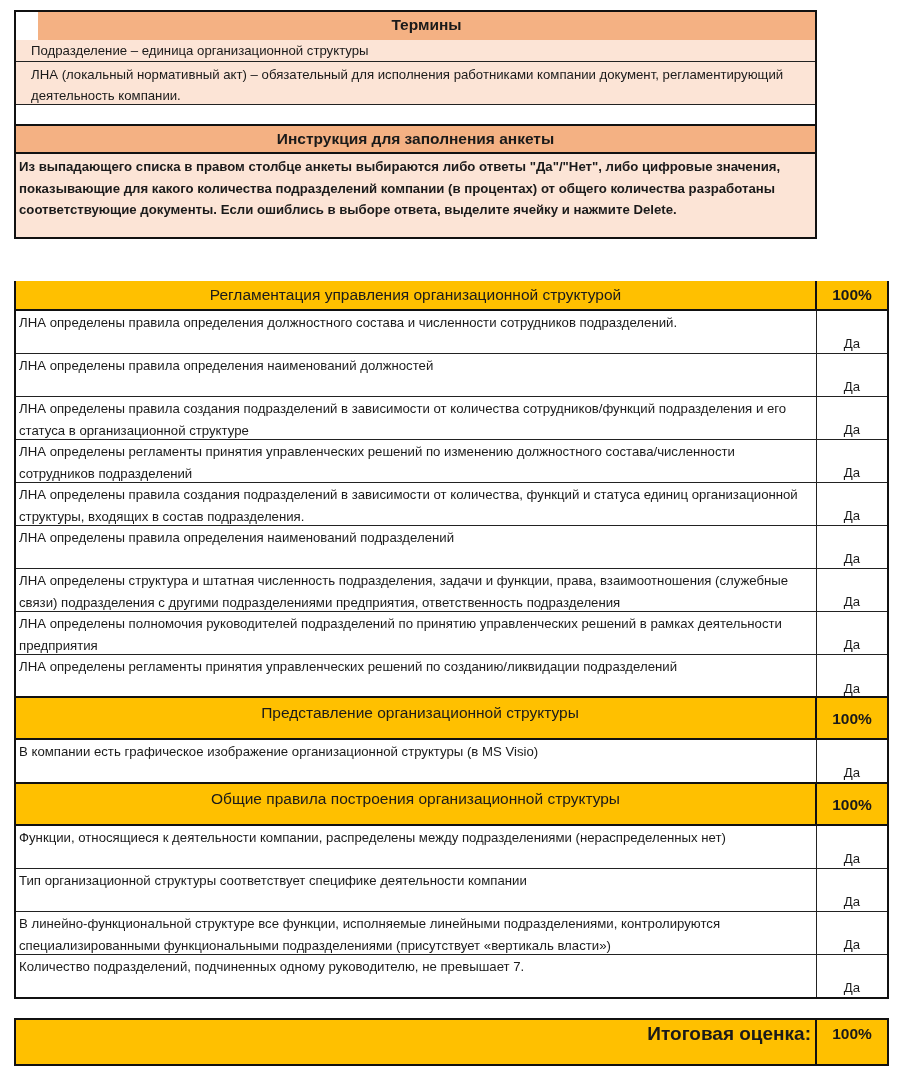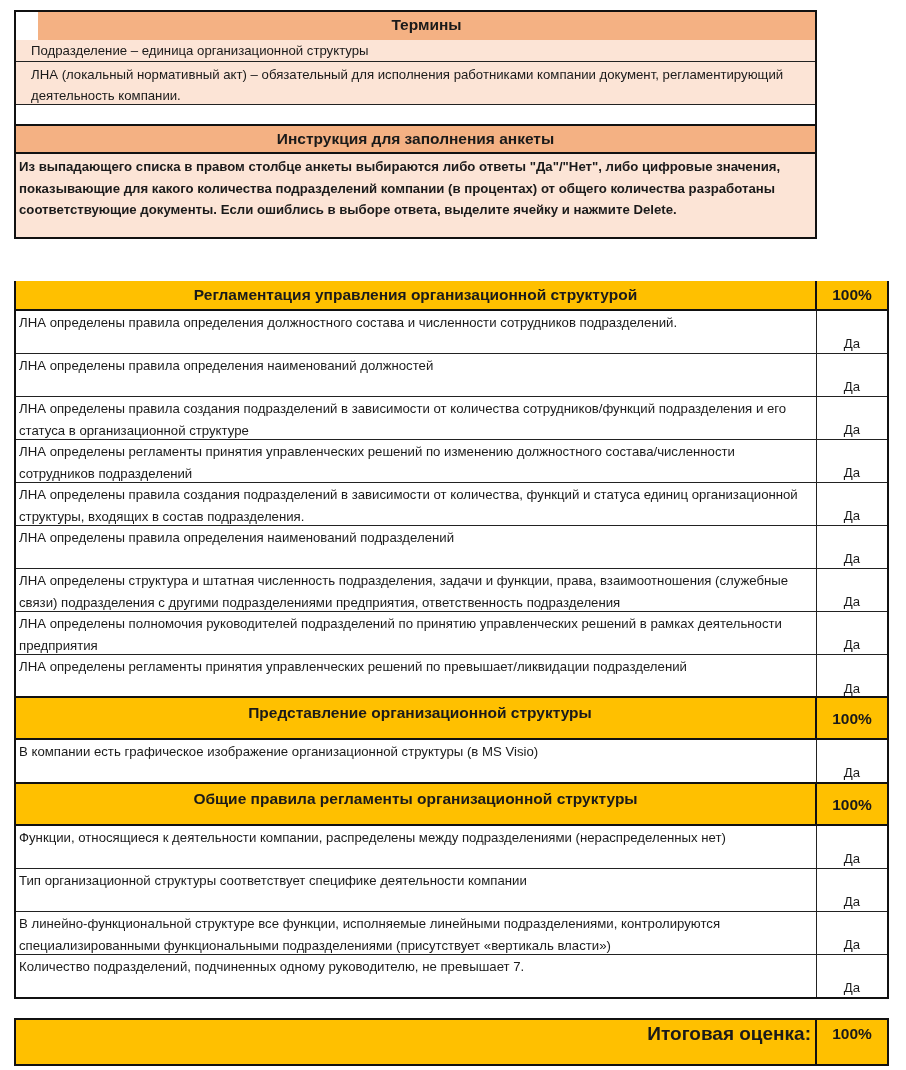--- a/index.html
+++ b/index.html
@@ -18,21 +18,21 @@
   #main-table { left: 14px; top: 281px; width: 875px; height: 718px; }
   .mrow { position: absolute; left: 0; right: 0; box-sizing: border-box; border-bottom: 1px solid #222; }
   .mrow .q { position: absolute; left: 0; top: 0; bottom: 0; width: 801px; box-sizing: border-box;
              padding: 1px 3px; font-size: 13.2px; line-height: 21.5px; border-right: 1px solid #222; }
   .mrow .a { position: absolute; left: 801px; right: 0; top: 0; bottom: 0; font-size: 13.2px;
              text-align: right; padding-right: 27px; }
   .mrow .a span { position: absolute; right: 27px; bottom: 2px; }
   .sec { position: absolute; left: 0; right: 0; box-sizing: border-box; background: #ffc000;
          border-bottom: 2px solid #111; border-top: 2px solid #111; }
   .sec .t { position: absolute; left: 0; top: 0; bottom: 0; width: 801px; box-sizing: border-box;
-            border-right: 2px solid #111; font-weight: bold; font-size: 15.5px; text-align: center; }
+            border-right: 2px solid #111; font-weight: normal; font-size: 15.5px; text-align: center; }
   .sec .v { position: absolute; left: 801px; right: 0; top: 0; bottom: 0; font-weight: bold;
             font-size: 15.5px; text-align: center; }
 
   #total-table { left: 14px; top: 1018px; width: 875px; height: 48px; background: #ffc000; }
   #total-table .t { position: absolute; left: 0; top: 0; bottom: 0; width: 801px; box-sizing: border-box;
                     border-right: 2px solid #111; font-weight: bold; font-size: 19px; text-align: right;
                     padding-right: 4px; line-height: 28px; }
   #total-table .v { position: absolute; left: 801px; right: 0; top: 0; bottom: 0; font-weight: bold;
                     font-size: 15.5px; text-align: center; line-height: 28px; }
 </style>
@@ -96,39 +96,39 @@
         <span>Да</span>
       </div>
   </div>
   <div class="mrow" style="top:329px;height:43px;">
     <div class="q">ЛНА определены полномочия руководителей подразделений по принятию управленческих решений в рамках деятельности предприятия</div>
     <div class="a">
         <span>Да</span>
       </div>
   </div>
   <div class="mrow" style="top:372px;height:43px;border-bottom:none;">
-    <div class="q">ЛНА определены регламенты принятия управленческих решений по превышает/ликвидации подразделений</div>
+    <div class="q">ЛНА определены регламенты принятия управленческих решений по созданию/ликвидации подразделений</div>
     <div class="a">
         <span>Да</span>
       </div>
   </div>
 
   <div class="sec" style="top:413px;height:44px;">
     <div class="t" style="line-height:30px;padding-left:9px;">Представление организационной структуры</div>
     <div class="v" style="line-height:42px;">100%</div>
   </div>
   <div class="mrow" style="top:457px;height:42px;border-bottom:none;">
     <div class="q">В компании есть графическое изображение организационной структуры (в MS Visio)</div>
     <div class="a">
         <span>Да</span>
       </div>
   </div>
 
   <div class="sec" style="top:499px;height:44px;">
-    <div class="t" style="line-height:30px;">Общие правила регламенты организационной структуры</div>
+    <div class="t" style="line-height:30px;">Общие правила построения организационной структуры</div>
     <div class="v" style="line-height:42px;">100%</div>
   </div>
   <div class="mrow" style="top:543px;height:43px;">
     <div class="q">Функции, относящиеся к деятельности компании, распределены между подразделениями (нераспределенных нет)</div>
     <div class="a">
         <span>Да</span>
       </div>
   </div>
   <div class="mrow" style="top:586px;height:43px;">
     <div class="q">Тип организационной структуры соответствует специфике деятельности компании</div>

